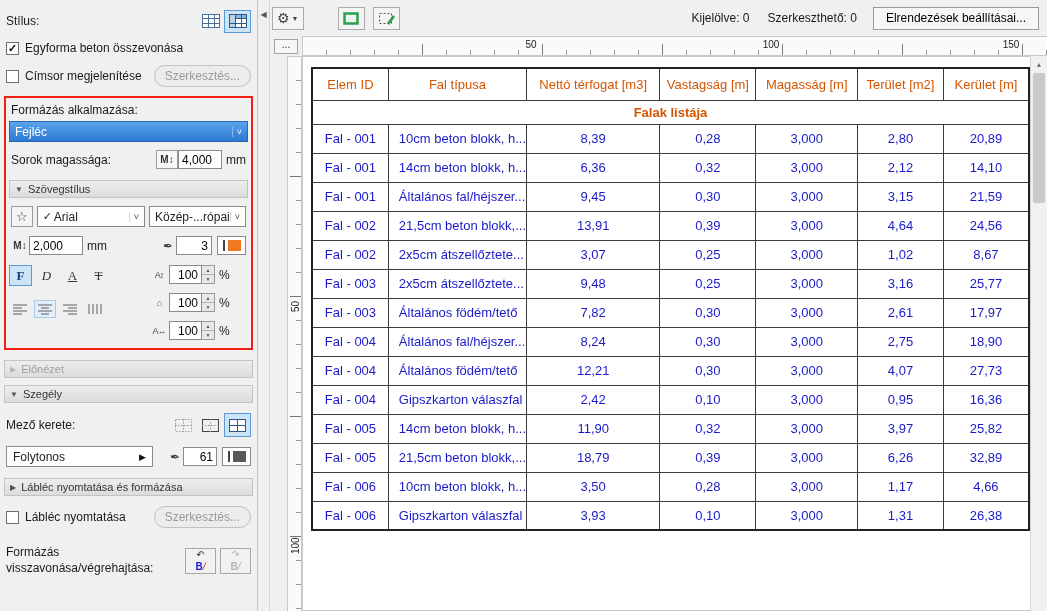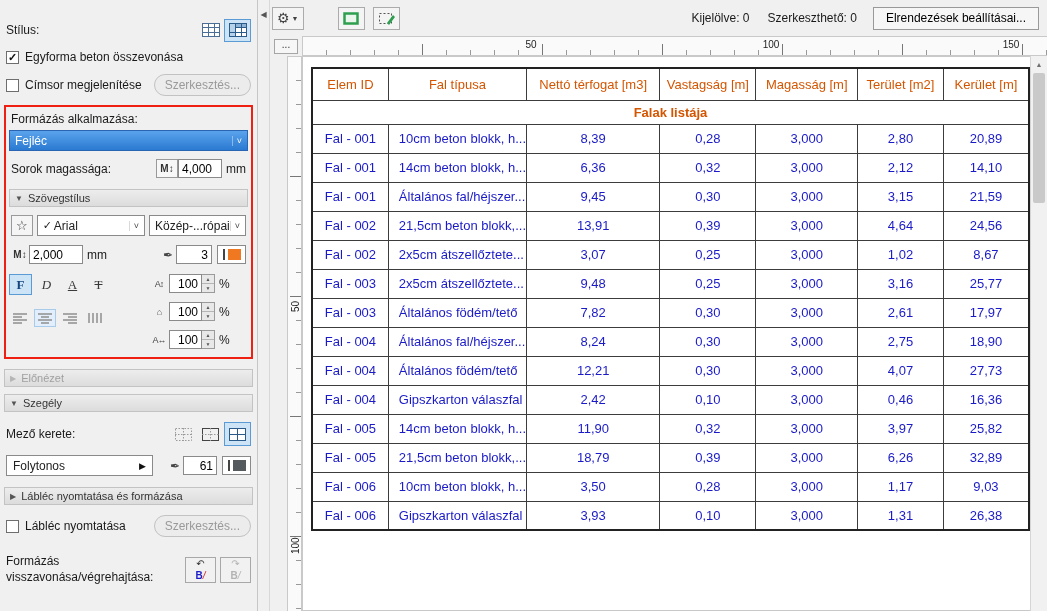--- a/index.html
+++ b/index.html
@@ -1,21 +1,21 @@
 <!DOCTYPE html>
 <html><head>
 <meta charset="utf-8">
 <style>
   * { box-sizing:border-box; margin:0; padding:0; }
   html,body { width:1047px; height:611px; overflow:hidden; }
   body { font-family:"Liberation Sans", sans-serif; font-size:12px; color:#222; background:#f0f0f0; }
   .app { display:flex; width:1047px; height:611px; }
 
   
-  .left-panel { width:258px; height:611px; background:#f0f0f0; border-right:1px solid #c6c6c6; padding:17px 4px 0 4px; display:flex; flex-direction:column; }
+  .left-panel { width:258px; height:611px; background:#f0f0f0; border-right:1px solid #c6c6c6; padding:8px 4px 0 4px; display:flex; flex-direction:column; }
   .prow { display:flex; align-items:center; padding:0 2px; }
   .lbl { font-size:12px; color:#1a1a1a; }
   .spacer { flex:1; }
   .icon-btn { width:27px; height:23px; border:1px solid transparent; display:flex; align-items:center; justify-content:center; background:transparent; }
   .icon-btn.sel { background:#cde4f7; border:1px solid #5b9bd5; }
   .cb { width:13px; height:13px; min-width:13px; border:1px solid #6e6e6e; background:#fff; display:inline-flex; align-items:center; justify-content:center; margin-right:6px; font-size:11px; font-weight:bold; color:#111; }
   .btn { border:1px solid #ababab; background:#e9e9e9; font-size:12px; padding:2px 10px; height:22px; font-family:"Liberation Sans",sans-serif; }
   .btn.disabled { color:#9a9a9a; background:#ececec; border-color:#c2c2c2;border-radius:11px; }
   .red-box { border:2px solid #ef2012; margin-top:8px; padding:4px 3px 8px 3px; }
   .dd { height:21px; border:1px solid #8a8a8a; background:#fff; display:flex; align-items:center; padding:0 5px; font-size:12px; position:relative; }
@@ -514,21 +514,21 @@
                 <td>3,000</td>
                 <td>4,07</td>
                 <td>27,73</td>
               </tr>
               <tr>
                 <td>Fal - 004</td>
                 <td class="tleft">Gipszkarton válaszfal</td>
                 <td>2,42</td>
                 <td>0,10</td>
                 <td>3,000</td>
-                <td>0,46</td>
+                <td>0,95</td>
                 <td>16,36</td>
               </tr>
               <tr>
                 <td>Fal - 005</td>
                 <td class="tleft">14cm beton blokk, h...</td>
                 <td>11,90</td>
                 <td>0,32</td>
                 <td>3,000</td>
                 <td>3,97</td>
                 <td>25,82</td>
@@ -542,21 +542,21 @@
                 <td>6,26</td>
                 <td>32,89</td>
               </tr>
               <tr>
                 <td>Fal - 006</td>
                 <td class="tleft">10cm beton blokk, h...</td>
                 <td>3,50</td>
                 <td>0,28</td>
                 <td>3,000</td>
                 <td>1,17</td>
-                <td>9,03</td>
+                <td>4,66</td>
               </tr>
               <tr>
                 <td>Fal - 006</td>
                 <td class="tleft">Gipszkarton válaszfal</td>
                 <td>3,93</td>
                 <td>0,10</td>
                 <td>3,000</td>
                 <td>1,31</td>
                 <td>26,38</td>
               </tr>

